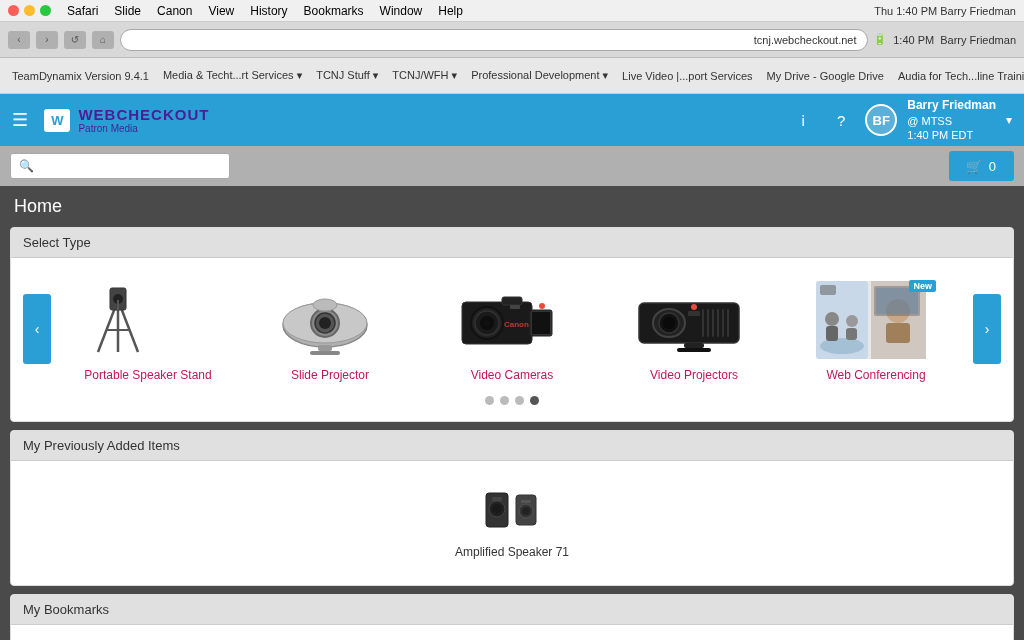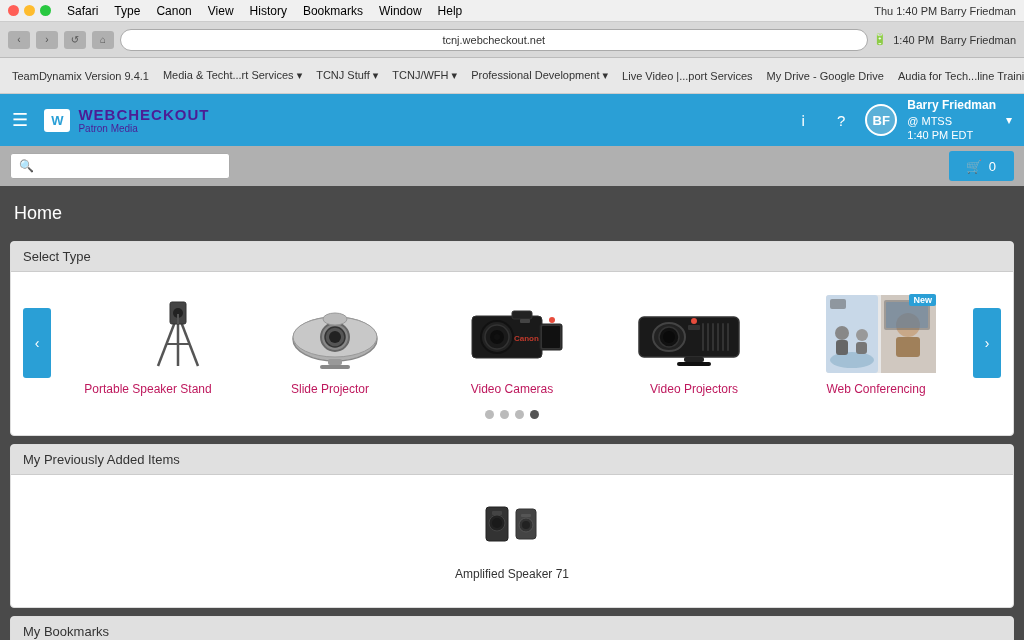--- a/index.html
+++ b/index.html
@@ -8,21 +8,21 @@
     .mac-dot { width: 11px; height: 11px; border-radius: 50%; }
     .mac-dot.red { background: #ff5f57; }
     .mac-dot.yellow { background: #febc2e; }
     .mac-dot.green { background: #28c840; }
     .mac-menu-bar { background: #f0f0f0; height: 22px; display: flex; align-items: center; padding: 0 8px; gap: 16px; border-bottom: 1px solid #ccc; font-size: 12px; text-align: center; }
     .mac-menu-bar span { cursor: default; }
 
     
     .browser-toolbar { background: #d8d8d8; height: 36px; display: flex; align-items: center; padding: 0 8px; gap: 6px; border-bottom: 1px solid #bbb; }
     .nav-btn { background: #b0b0b0; border: none; border-radius: 3px; width: 22px; height: 18px; cursor: pointer; font-size: 10px; color: #555; display: flex; align-items: center; justify-content: center; }
-    .address-bar { flex: 1; height: 22px; border: 1px solid #aaa; border-radius: 11px; background: white; display: flex; align-items: center; justify-content: center; font-size: 11px; color: #333; padding: 0 10px; }
+    .address-bar { flex: 1; height: 22px; border: 1px solid #aaa; border-radius: 11px; background: white; display: flex; align-items: center; justify-content: flex-end; font-size: 11px; color: #333; padding: 0 10px; }
     .browser-right { display: flex; align-items: center; gap: 6px; font-size: 11px; color: #333; }
 
     
     .bookmarks-bar { background: #e8e8e8; height: 36px; display: flex; align-items: center; padding: 0 6px; gap: 2px; border-bottom: 1px solid #ccc; font-size: 11px; color: #333; overflow: hidden; }
     .bm-item { padding: 2px 6px; cursor: pointer; white-space: nowrap; border-radius: 3px; }
     .bm-item.dropdown::after { content: ' ▾'; }
 
     
     .app-header { background: #2a9fd6; height: 52px; display: flex; align-items: center; padding: 0 12px; gap: 10px; }
     .hamburger { color: white; font-size: 18px; cursor: pointer; margin-right: 6px; }
@@ -39,62 +39,62 @@
     .dropdown-arrow { color: white; font-size: 12px; cursor: pointer; }
 
     
     .search-bar { background: #b0b0b0; height: 40px; display: flex; align-items: center; padding: 0 10px; gap: 8px; }
     .search-input-wrap { background: white; border: 1px solid #aaa; border-radius: 3px; height: 26px; display: flex; align-items: center; padding: 0 8px; gap: 6px; min-width: 220px; cursor: text; }
     .search-icon { color: #888; font-size: 12px; }
     .cart-btn { margin-left: auto; background: #2a9fd6; color: white; border: none; border-radius: 3px; height: 30px; padding: 0 18px; font-size: 13px; cursor: pointer; display: flex; align-items: center; gap: 6px; font-weight: 500; }
 
     
     .main-content { background: #4a4a4a; padding: 0; }
-    .page-title { background: #4a4a4a; color: white; font-size: 18px; font-weight: 400; padding: 17px 14px; }
+    .page-title { background: #4a4a4a; color: white; font-size: 18px; font-weight: 400; padding: 10px 14px; }
 
     
     .section-card { background: white; margin: 0 10px 8px; border-radius: 4px; border: 1px solid #ddd; overflow: hidden; }
     .section-header { background: #e0e0e0; padding: 7px 12px; font-size: 13px; font-weight: 500; color: #333; border-bottom: 1px solid #ccc; }
     .section-body { padding: 12px; }
 
     
     .carousel-wrap { position: relative; display: flex; align-items: center; gap: 0; }
     .carousel-btn { background: #2a9fd6; color: white; border: none; width: 28px; height: 70px; cursor: pointer; font-size: 14px; border-radius: 3px; flex-shrink: 0; display: flex; align-items: center; justify-content: center; }
     .carousel-items { display: flex; flex: 1; justify-content: space-around; align-items: flex-end; padding: 10px 6px 0; }
     .carousel-item { display: flex; flex-direction: column; align-items: center; gap: 8px; width: 18%; cursor: pointer; }
-    .carousel-img { width: 120px; height: 80px; display: flex; align-items: center; justify-content: flex-end; position: relative; }
+    .carousel-img { width: 120px; height: 80px; display: flex; align-items: center; justify-content: flex-start; position: relative; }
     .carousel-item-label { font-size: 12px; color: #be185d; text-align: center; padding-bottom: 6px; }
 
     
     .carousel-dots { display: flex; justify-content: center; gap: 6px; padding: 8px 0 4px; }
     .dot { width: 9px; height: 9px; border-radius: 50%; background: #bbb; cursor: pointer; }
     .dot.active { background: #555; }
 
     
     .prev-items { display: flex; gap: 20px; padding: 10px 20px; justify-content: center; }
-    .prev-item { display: flex; flex-direction: column; align-items: center; gap: 18px; cursor: pointer; }
+    .prev-item { display: flex; flex-direction: column; align-items: center; gap: 10px; cursor: pointer; }
     .prev-item-label { font-size: 12px; color: #333; }
 
     
     .no-bookmarks { color: #666; font-size: 12px; padding: 4px 0; }
 
     
     .new-badge { position: absolute; top: 0; right: 0; background: #2a9fd6; color: white; font-size: 9px; font-weight: 700; padding: 1px 4px; border-radius: 2px; }
   </style>
 </head>
 <body>
 
 <div class="mac-menu-bar">
   <div class="mac-dots">
     <div class="mac-dot red"></div>
     <div class="mac-dot yellow"></div>
     <div class="mac-dot green"></div>
   </div>
   <span>Safari</span>
-  <span>Type</span>
+  <span>Slide</span>
   <span>Canon</span>
   <span>View</span>
   <span>History</span>
   <span>Bookmarks</span>
   <span>Window</span>
   <span>Help</span>
   <span style="margin-left:auto; font-size:11px; color:#333;">Thu 1:40 PM  Barry Friedman</span>
 </div>
 
 <div class="browser-toolbar">

